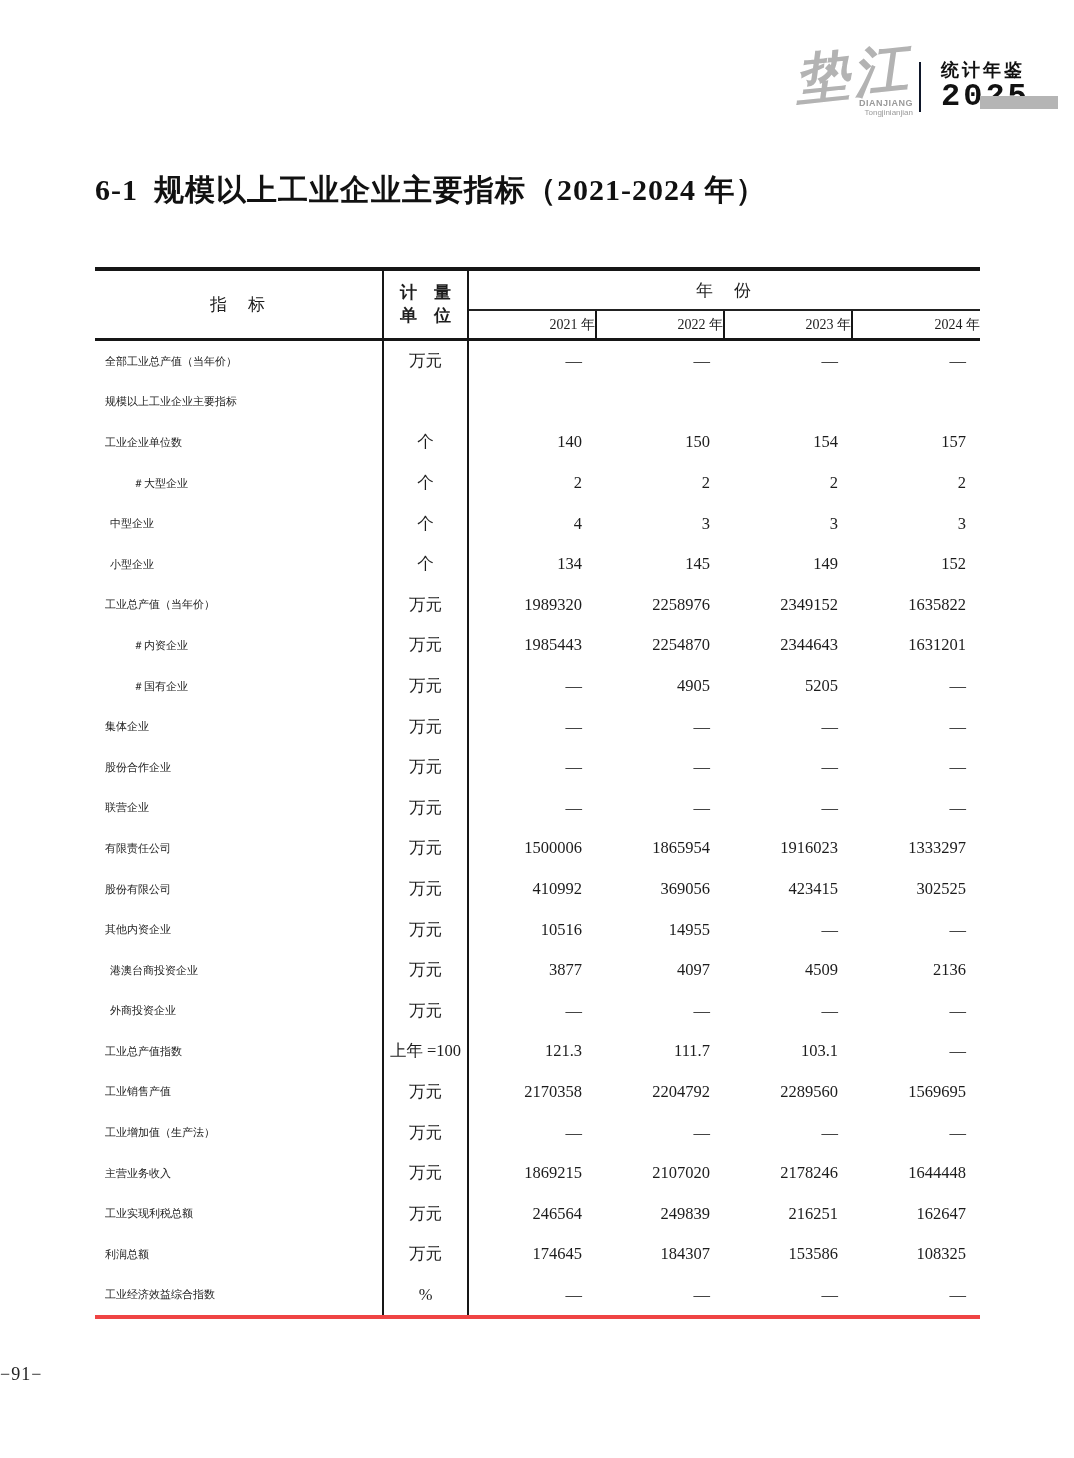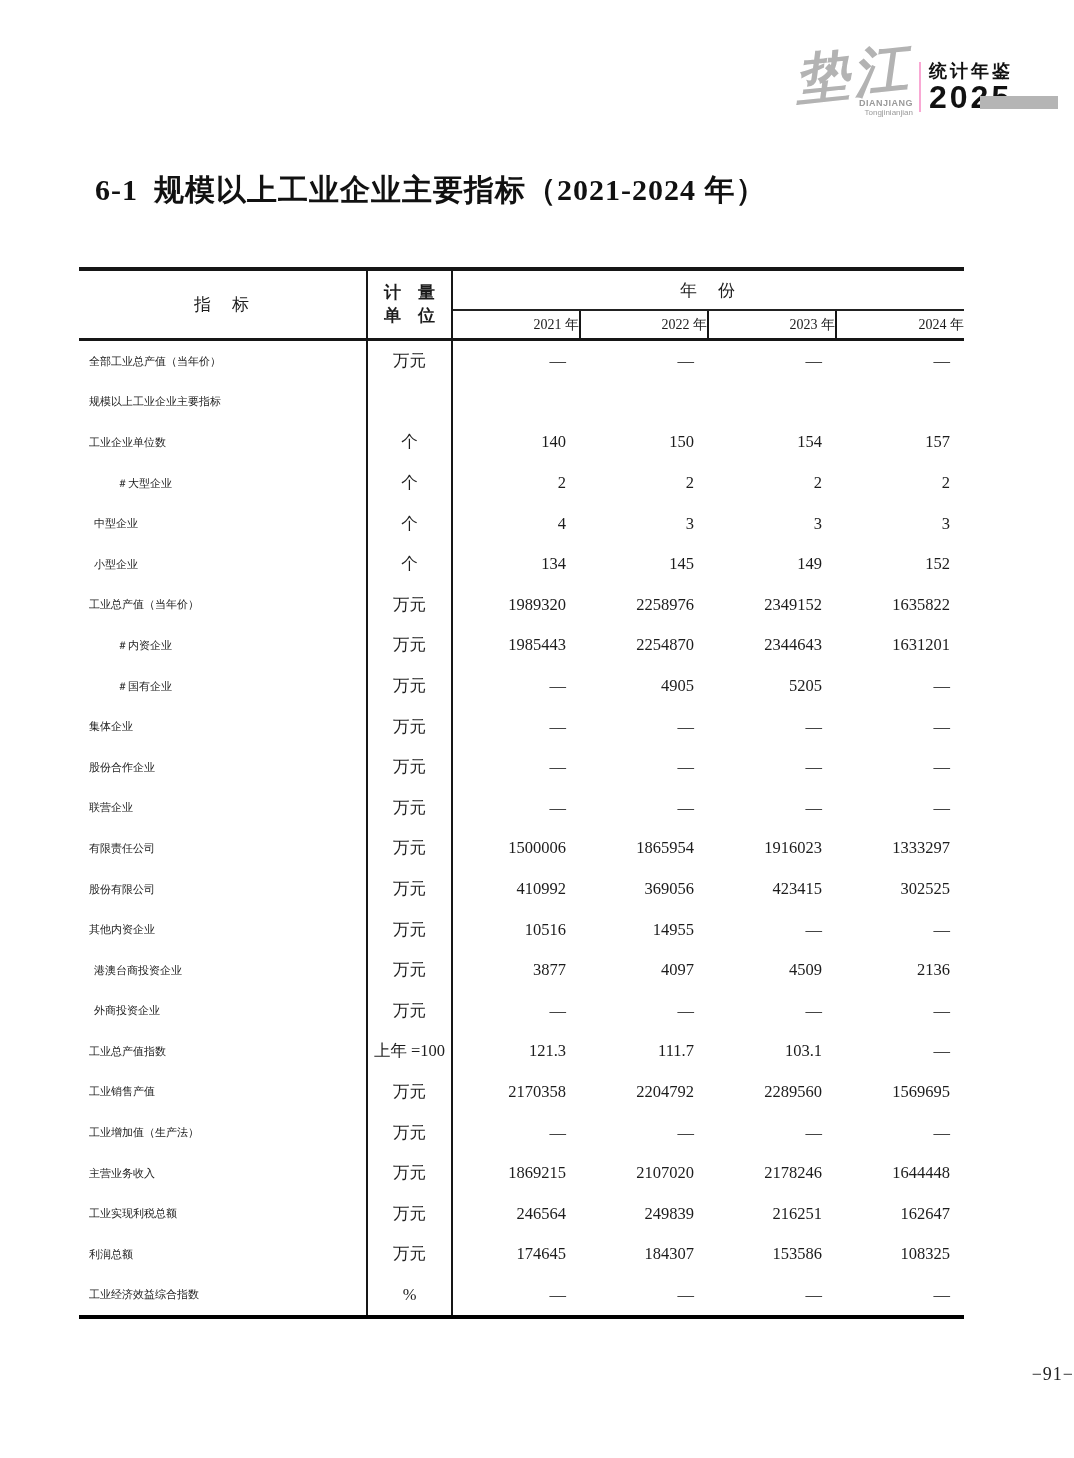--- a/index.html
+++ b/index.html
@@ -22,40 +22,40 @@
   }
   .logo-en {
     position:absolute; left:40px; top:48px; width:80px;
     text-align:right; color:#9a9a9a; line-height:1.15;
     font-family:"Liberation Sans","DejaVu Sans",sans-serif;
   }
   .logo-en .l1 { font-size:9px; font-weight:bold; letter-spacing:0.5px; }
   .logo-en .l2 { font-size:8px; }
   .logo-right {
     position:absolute; left:126px; top:12px;
-    border-left:2px solid #f9a8d4; padding-left:8px;
-    font-family:Liberation Sans, sans-serif;
+    border-left:2px solid #0f172a; padding-left:20px;
+    font-family:Liberation Mono, monospace;
   }
   .logo-cn { font-weight:bold; font-size:18px; letter-spacing:3px; line-height:1.1; color:#111; }
   .logo-year { font-weight:bold; font-size:32px; letter-spacing:3px; line-height:0.95; color:#111; }
   .logo-bar { position:absolute; left:187px; top:46px; width:78px; height:13px; background:#b5b5b5; }
 
   
   .page-title {
     position:absolute; left:95px; top:170px;
     font-size:30px; font-weight:bold; letter-spacing:1px;
     color:#111; white-space:nowrap;
   }
 
   
   table.main {
-    position:absolute; left:79px; top:267px;
+    position:absolute; left:95px; top:267px;
     width:885px; table-layout:fixed; border-collapse:collapse;
     border-top:4px solid #161616;
-    border-bottom:4px solid #000000;
+    border-bottom:4px solid #ef4444;
     font-size:17px; color:#1c1c1c;
   }
   col.c1 { width:288px; } col.c2 { width:85px; }
   col.cy { width:128px; }
 
   thead th { font-weight:normal; padding:0; }
   .th-ind  { border-right:2px solid #161616; text-align:center; letter-spacing:2px; }
   .th-unit { border-right:2px solid #161616; text-align:center; line-height:1.35;font-weight:bold; }
   .th-group { height:38px; border-bottom:2px solid #222; text-align:center; letter-spacing:2px; }
   .th-year { height:27px; text-align:right; font-size:14px; }
@@ -66,21 +66,21 @@
   td.c-ind  { text-align:left; border-right:2px solid #161616; padding-left:10px;
               font-size:11px; white-space:nowrap; }
   td.c-ind.indent-1 { padding-left:15px; }
   td.c-ind.indent-2 { padding-left:38px; }
   td.c-unit { text-align:center; border-right:2px solid #161616; font-size:16.5px;font-family:Liberation Serif, serif; }
   td.c-val  { text-align:right; padding-right:14px; }
 
   
   .page-number {
     position:absolute; top:1364px; left:0; width:1074px;
-    text-align:right; font-size:18px; color:#222; letter-spacing:1px;
+    text-align:left; font-size:18px; color:#222; letter-spacing:1px;
   }
 </style>
 </head>
 <body>
 
 <div class="logo-wrap">
   <div class="logo-script">垫江</div>
   <div class="logo-en">
     <div class="l1">DIANJIANG</div>
     <div class="l2">Tongjinianjian</div>

